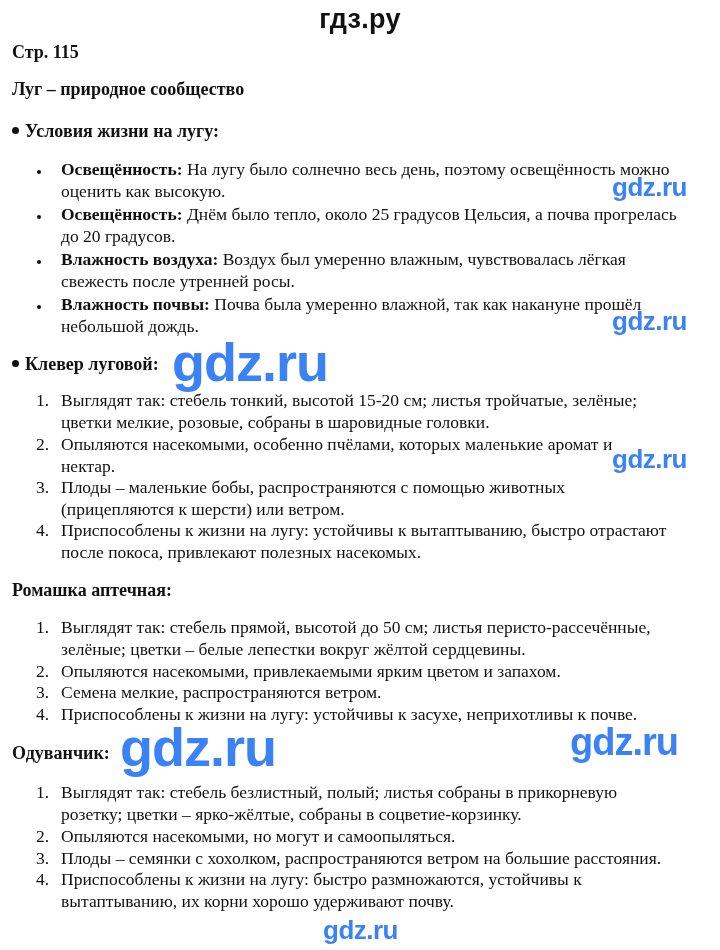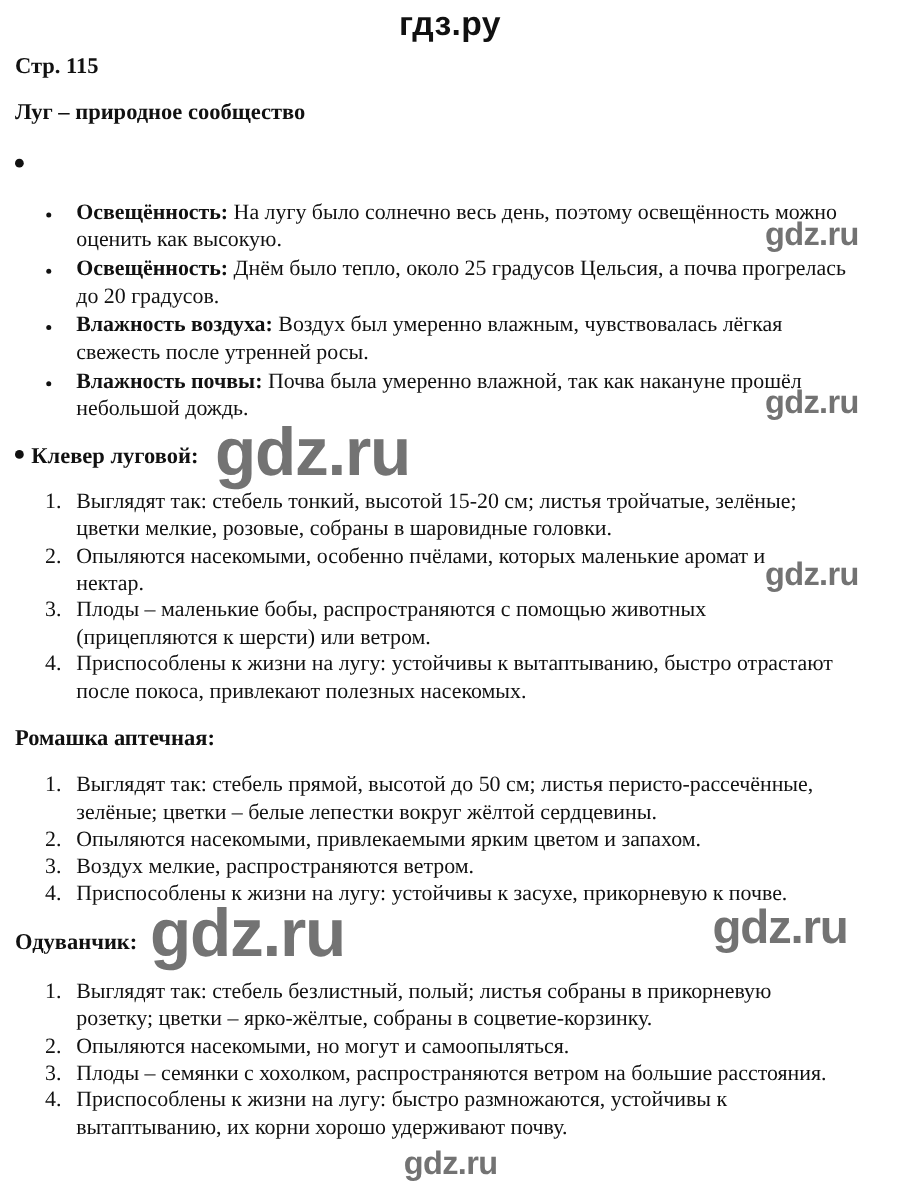--- a/index.html
+++ b/index.html
@@ -64,37 +64,37 @@
     .num {
       position: absolute;
       font-size: 17.5px;
       line-height: 21px;
     }
     b { font-weight: bold; }
     .wm {
       position: absolute;
       font-family: "Liberation Sans", sans-serif;
       font-weight: bold;
-      color: #737373;
+      color: #3b82f6;
       white-space: nowrap;
       letter-spacing: -0.5px;
     }
     .wm-small { font-size: 26px; }
     .wm-big { font-size: 54px; letter-spacing: -1px; }
   </style>
 </head>
 <body>
 
 <div class="abs site-header">гдз.ру</div>
 
 <div class="abs page-num">Стр. 115</div>
 <div class="abs section-title">Луг – природное сообщество</div>
 
 <div class="abs subhead" style="left:12px; top:121px;">
-  <span class="dot-bullet"></span>
+  <span class="dot-bullet"></span><span>Условия жизни на лугу:</span>
 </div>
 
 <div>
   <div>
     <span class="small-bullet" style="left:37px; top:170px;"></span>
     <div class="line" style="left:61px; top:159px;"><b>Освещённость:</b><span> На лугу было солнечно весь день, поэтому освещённость можно</span></div>
     <div class="line" style="left:61px; top:181px;">оценить как высокую.</div>
   </div>
   <div>
     <span class="small-bullet" style="left:37px; top:215px;"></span>
@@ -147,25 +147,25 @@
     <div class="num" style="left:36px; top:617px;">1.</div>
     <div class="line" style="left:61px; top:617px;">Выглядят так: стебель прямой, высотой до 50 см; листья перисто-рассечённые,</div>
     <div class="line" style="left:61px; top:639px;">зелёные; цветки – белые лепестки вокруг жёлтой сердцевины.</div>
   </div>
   <div>
     <div class="num" style="left:36px; top:661px;">2.</div>
     <div class="line" style="left:61px; top:661px;">Опыляются насекомыми, привлекаемыми ярким цветом и запахом.</div>
   </div>
   <div>
     <div class="num" style="left:36px; top:682px;">3.</div>
-    <div class="line" style="left:61px; top:682px;">Воздух мелкие, распространяются ветром.</div>
+    <div class="line" style="left:61px; top:682px;">Семена мелкие, распространяются ветром.</div>
   </div>
   <div>
     <div class="num" style="left:36px; top:704px;">4.</div>
-    <div class="line" style="left:61px; top:704px;">Приспособлены к жизни на лугу: устойчивы к засухе, прикорневую к почве.</div>
+    <div class="line" style="left:61px; top:704px;">Приспособлены к жизни на лугу: устойчивы к засухе, неприхотливы к почве.</div>
   </div>
 </div>
 
 <div class="abs subhead" style="left:12px; top:743px;">Одуванчик:</div>
 
 <div>
   <div>
     <div class="num" style="left:36px; top:782px;">1.</div>
     <div class="line" style="left:61px; top:782px;text-align:center;">Выглядят так: стебель безлистный, полый; листья собраны в прикорневую</div>
     <div class="line" style="left:61px; top:804px;">розетку; цветки – ярко-жёлтые, собраны в соцветие-корзинку.</div>

